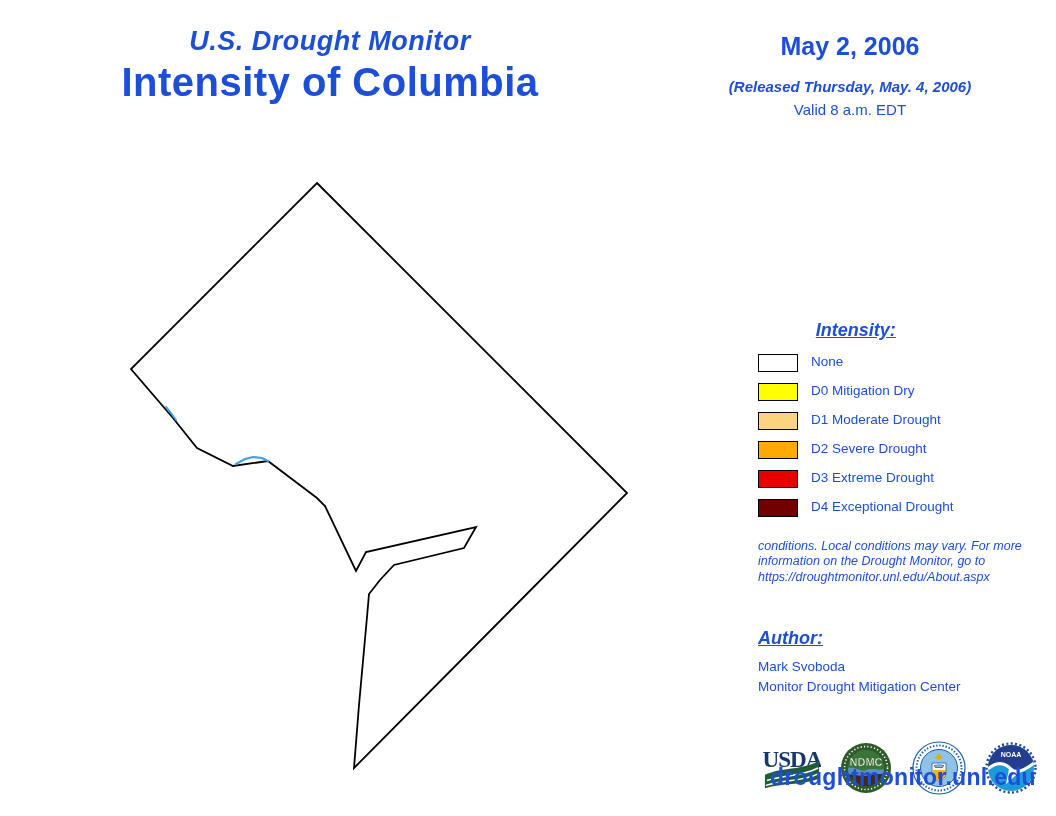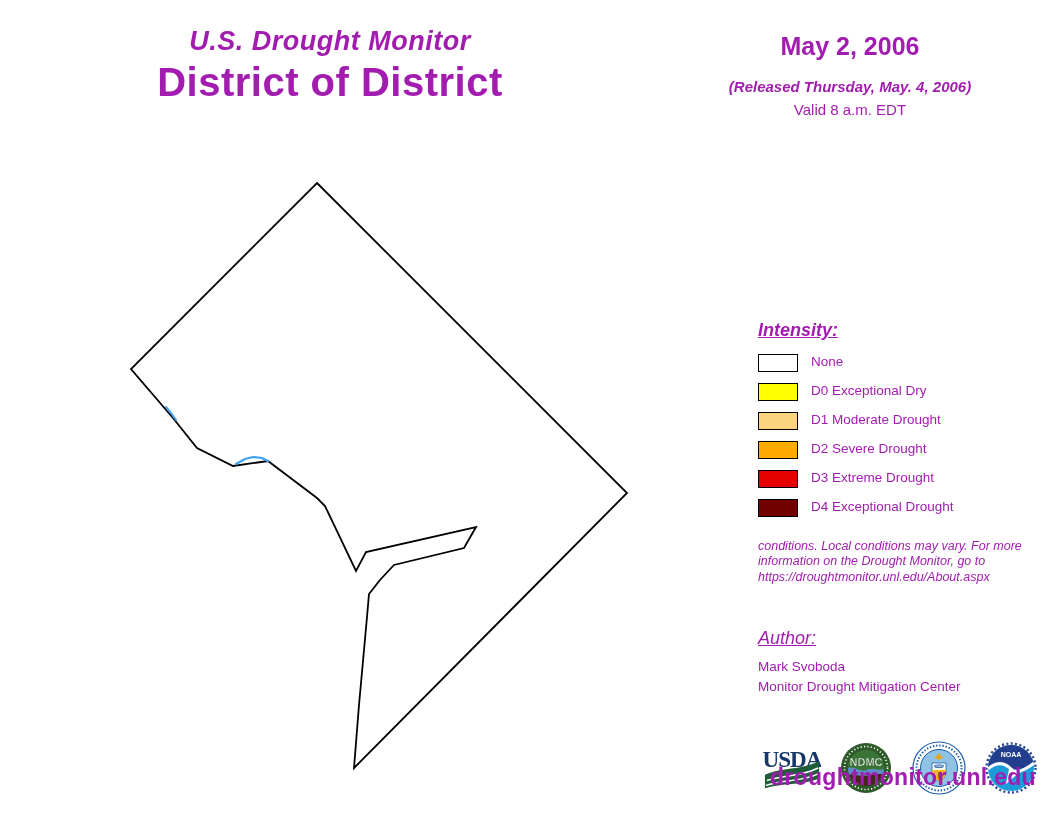--- a/index.html
+++ b/index.html
@@ -1,54 +1,54 @@
 <!DOCTYPE html>
 <html><head>
 <meta charset="utf-8">
 <style>
   html,body{margin:0;padding:0;background:#fff;}
   .canvas{
     position:relative;width:1044px;height:816px;background:#ffffff;overflow:hidden;
-    font-family:"Liberation Sans", sans-serif;color:#a21caf;
+    font-family:"Liberation Sans", sans-serif;color:#1d4ed8;
   }
   
   .title-block{position:absolute;left:80px;top:26px;width:500px;text-align:center;}
   .title-line1{font-size:27px;font-weight:bold;font-style:italic;letter-spacing:.5px;}
   .title-line2{font-size:40px;font-weight:bold;margin-top:3px;letter-spacing:.5px;}
   .date-block{position:absolute;left:700px;top:32px;width:300px;text-align:center;}
   .date-main{font-size:25px;font-weight:bold;}
   .date-released{font-size:15px;font-weight:bold;font-style:italic;margin-top:17px;}
   .date-valid{font-size:15px;font-weight:normal;margin-top:6px;}
   
   svg.map{position:absolute;left:0;top:0;}
   
   .legend{position:absolute;left:758px;top:320px;}
-  .legend-heading{font-size:18px;font-weight:bold;font-style:italic;text-decoration:underline;margin-bottom:13px;}
+  .legend-heading{font-size:18px;font-weight:bold;font-style:italic;text-decoration:underline;margin-bottom:13px;text-align:center;}
   .legend-row{display:flex;align-items:flex-start;margin-bottom:11px;height:18px;}
   .swatch{width:40px;height:18px;border:1px solid #000;box-sizing:border-box;flex:0 0 auto;}
   .legend-label{font-size:13.5px;margin-left:13px;white-space:nowrap;}
   
   .disclaimer{position:absolute;left:758px;top:539px;width:290px;font-size:12.5px;font-style:italic;line-height:15.3px;}
   
   .author{position:absolute;left:758px;top:628px;}
-  .author-heading{font-size:18px;font-weight:normal;font-style:italic;text-decoration:underline;}
+  .author-heading{font-size:18px;font-weight:bold;font-style:italic;text-decoration:underline;}
   .author-name{font-size:13.5px;margin-top:10px;}
   .author-org{font-size:13.5px;margin-top:5px;}
   
   .logos{position:absolute;left:763px;top:705px;width:274px;display:flex;justify-content:space-between;align-items:center;margin-top:36px;}
   .site-url{position:absolute;left:758px;top:764px;width:290px;text-align:center;font-size:23px;font-weight:bold;letter-spacing:.3px;}
 </style>
 </head>
 <body>
 
 <div class="canvas">
 
   <div class="title-block">
     <div class="title-line1">U.S. Drought Monitor</div>
-    <div class="title-line2">District of District</div>
+    <div class="title-line2">Intensity of Columbia</div>
   </div>
 
   <div class="date-block">
     <div class="date-main">May 2, 2006</div>
     <div class="date-released">(Released Thursday, May. 4, 2006)</div>
     <div class="date-valid">Valid 8 a.m. EDT</div>
   </div>
 
   <svg class="map" width="1056" height="816" viewBox="0 0 1056 816">
     <polygon stroke-width="1.8" stroke-linejoin="miter" points="317,183 627,493 354,768 359,705 367,617 369,594 380,580 394,565 464,548 476,527 366,552 356,571 325,506 317,498 268,461 233,466 197,448 173,418 131,369" stroke="#000000" fill="#FFFFFF"></polygon>
@@ -57,21 +57,21 @@
   </svg>
 
   <div class="legend">
     <div class="legend-heading">Intensity:</div>
     <div class="legend-row">
       <span class="swatch" style="background-color: rgb(255, 255, 255);"></span>
       <span class="legend-label">None</span>
     </div>
     <div class="legend-row">
       <span class="swatch" style="background-color: rgb(255, 255, 0);"></span>
-      <span class="legend-label">D0 Exceptional Dry</span>
+      <span class="legend-label">D0 Mitigation Dry</span>
     </div>
     <div class="legend-row">
       <span class="swatch" style="background-color: rgb(252, 211, 127);"></span>
       <span class="legend-label">D1 Moderate Drought</span>
     </div>
     <div class="legend-row">
       <span class="swatch" style="background-color: rgb(255, 170, 0);"></span>
       <span class="legend-label">D2 Severe Drought</span>
     </div>
     <div class="legend-row">

